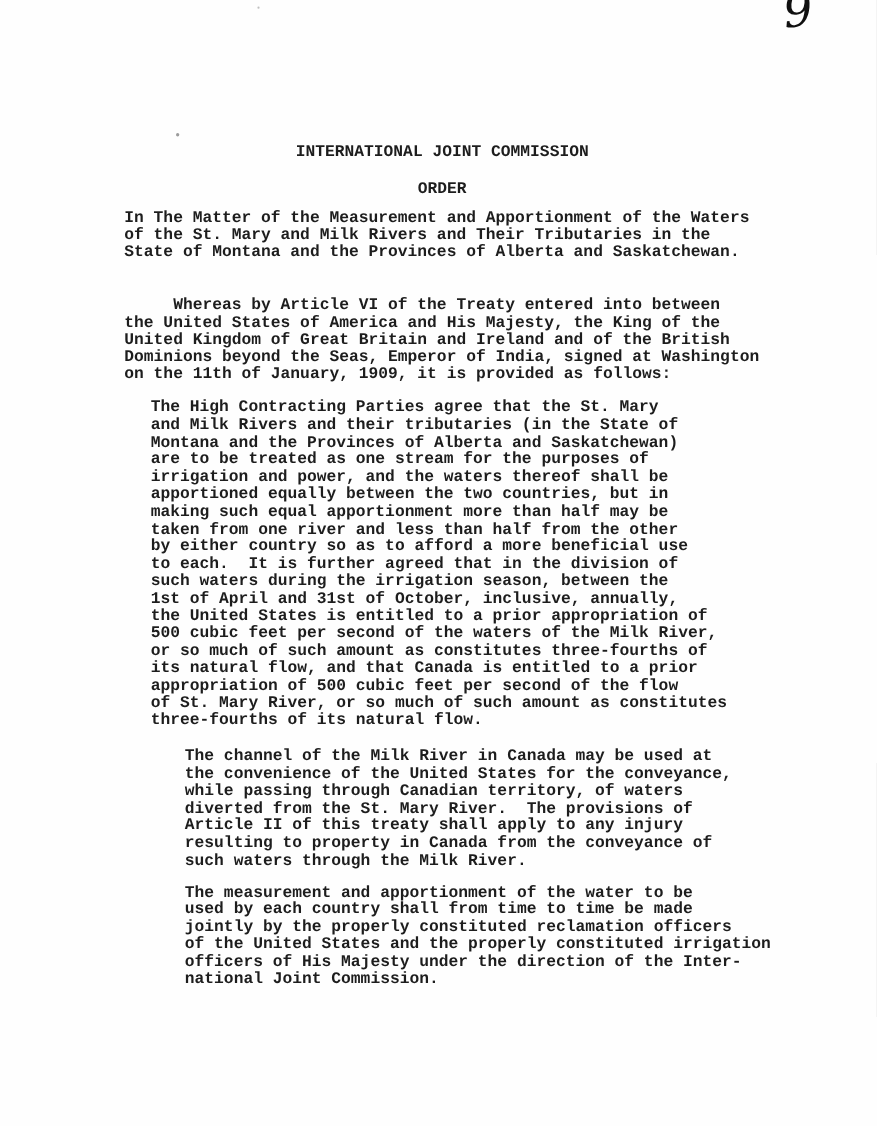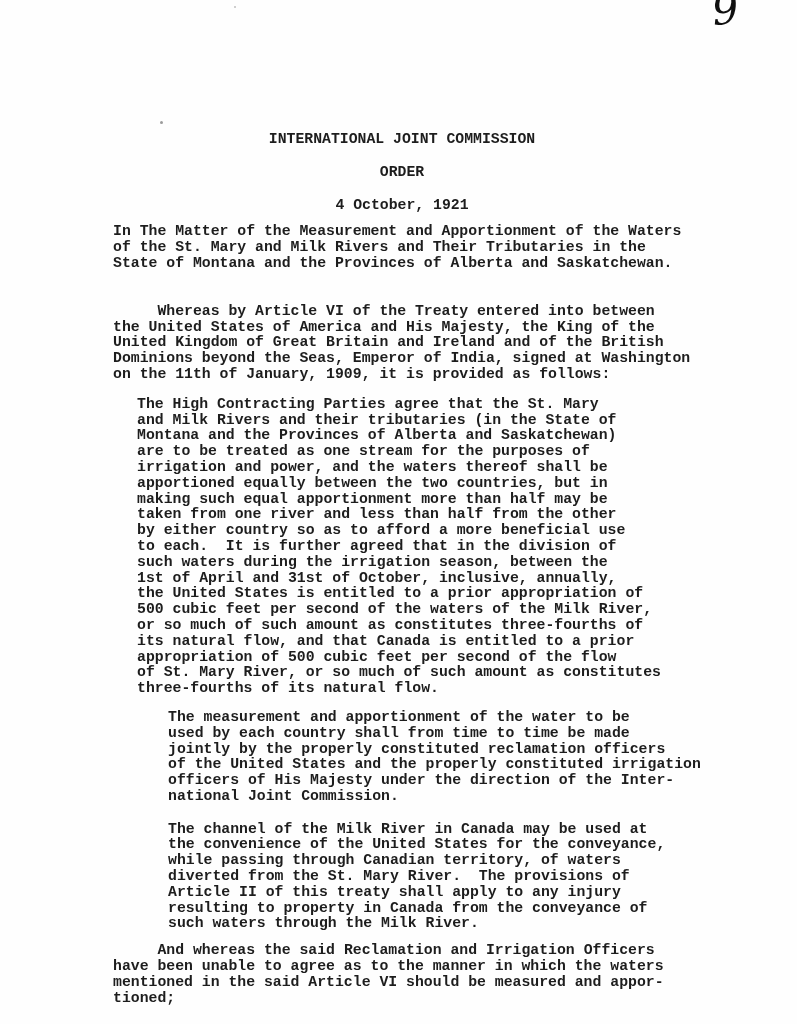--- a/index.html
+++ b/index.html
@@ -61,21 +61,20 @@
   <div class="page-number">9</div>
 
   <div class="speck speck-1"></div>
   <div class="speck speck-2"></div>
 
   <div class="content">
     <div class="title">INTERNATIONAL JOINT COMMISSION</div>
 
     <div class="doc-type">ORDER</div>
 
-    <div class="doc-date">4 October, 1921</div>
 
     <div class="subject">In The Matter of the Measurement and Apportionment of the Waters
 of the St. Mary and Milk Rivers and Their Tributaries in the
 State of Montana and the Provinces of Alberta and Saskatchewan.</div>
 
     <div class="recital">     Whereas by Article VI of the Treaty entered into between
 the United States of America and His Majesty, the King of the
 United Kingdom of Great Britain and Ireland and of the British
 Dominions beyond the Seas, Emperor of India, signed at Washington
 on the 11th of January, 1909, it is provided as follows:</div>
@@ -93,33 +92,29 @@
 such waters during the irrigation season, between the
 1st of April and 31st of October, inclusive, annually,
 the United States is entitled to a prior appropriation of
 500 cubic feet per second of the waters of the Milk River,
 or so much of such amount as constitutes three-fourths of
 its natural flow, and that Canada is entitled to a prior
 appropriation of 500 cubic feet per second of the flow
 of St. Mary River, or so much of such amount as constitutes
 three-fourths of its natural flow.</div>
 
-    <div class="quote q3">The measurement and apportionment of the water to be
-used by each country shall from time to time be made
-jointly by the properly constituted reclamation officers
-of the United States and the properly constituted irrigation
-officers of His Majesty under the direction of the Inter-
-national Joint Commission.</div>
-
     <div class="quote q2">The channel of the Milk River in Canada may be used at
 the convenience of the United States for the conveyance,
 while passing through Canadian territory, of waters
 diverted from the St. Mary River.  The provisions of
 Article II of this treaty shall apply to any injury
 resulting to property in Canada from the conveyance of
 such waters through the Milk River.</div>
 
-    <div class="closing">     And whereas the said Reclamation and Irrigation Officers
-have been unable to agree as to the manner in which the waters
-mentioned in the said Article VI should be measured and appor-
-tioned;</div>
+    <div class="quote q3">The measurement and apportionment of the water to be
+used by each country shall from time to time be made
+jointly by the properly constituted reclamation officers
+of the United States and the properly constituted irrigation
+officers of His Majesty under the direction of the Inter-
+national Joint Commission.</div>
+
   </div>
 </div>
 
 </body></html>

